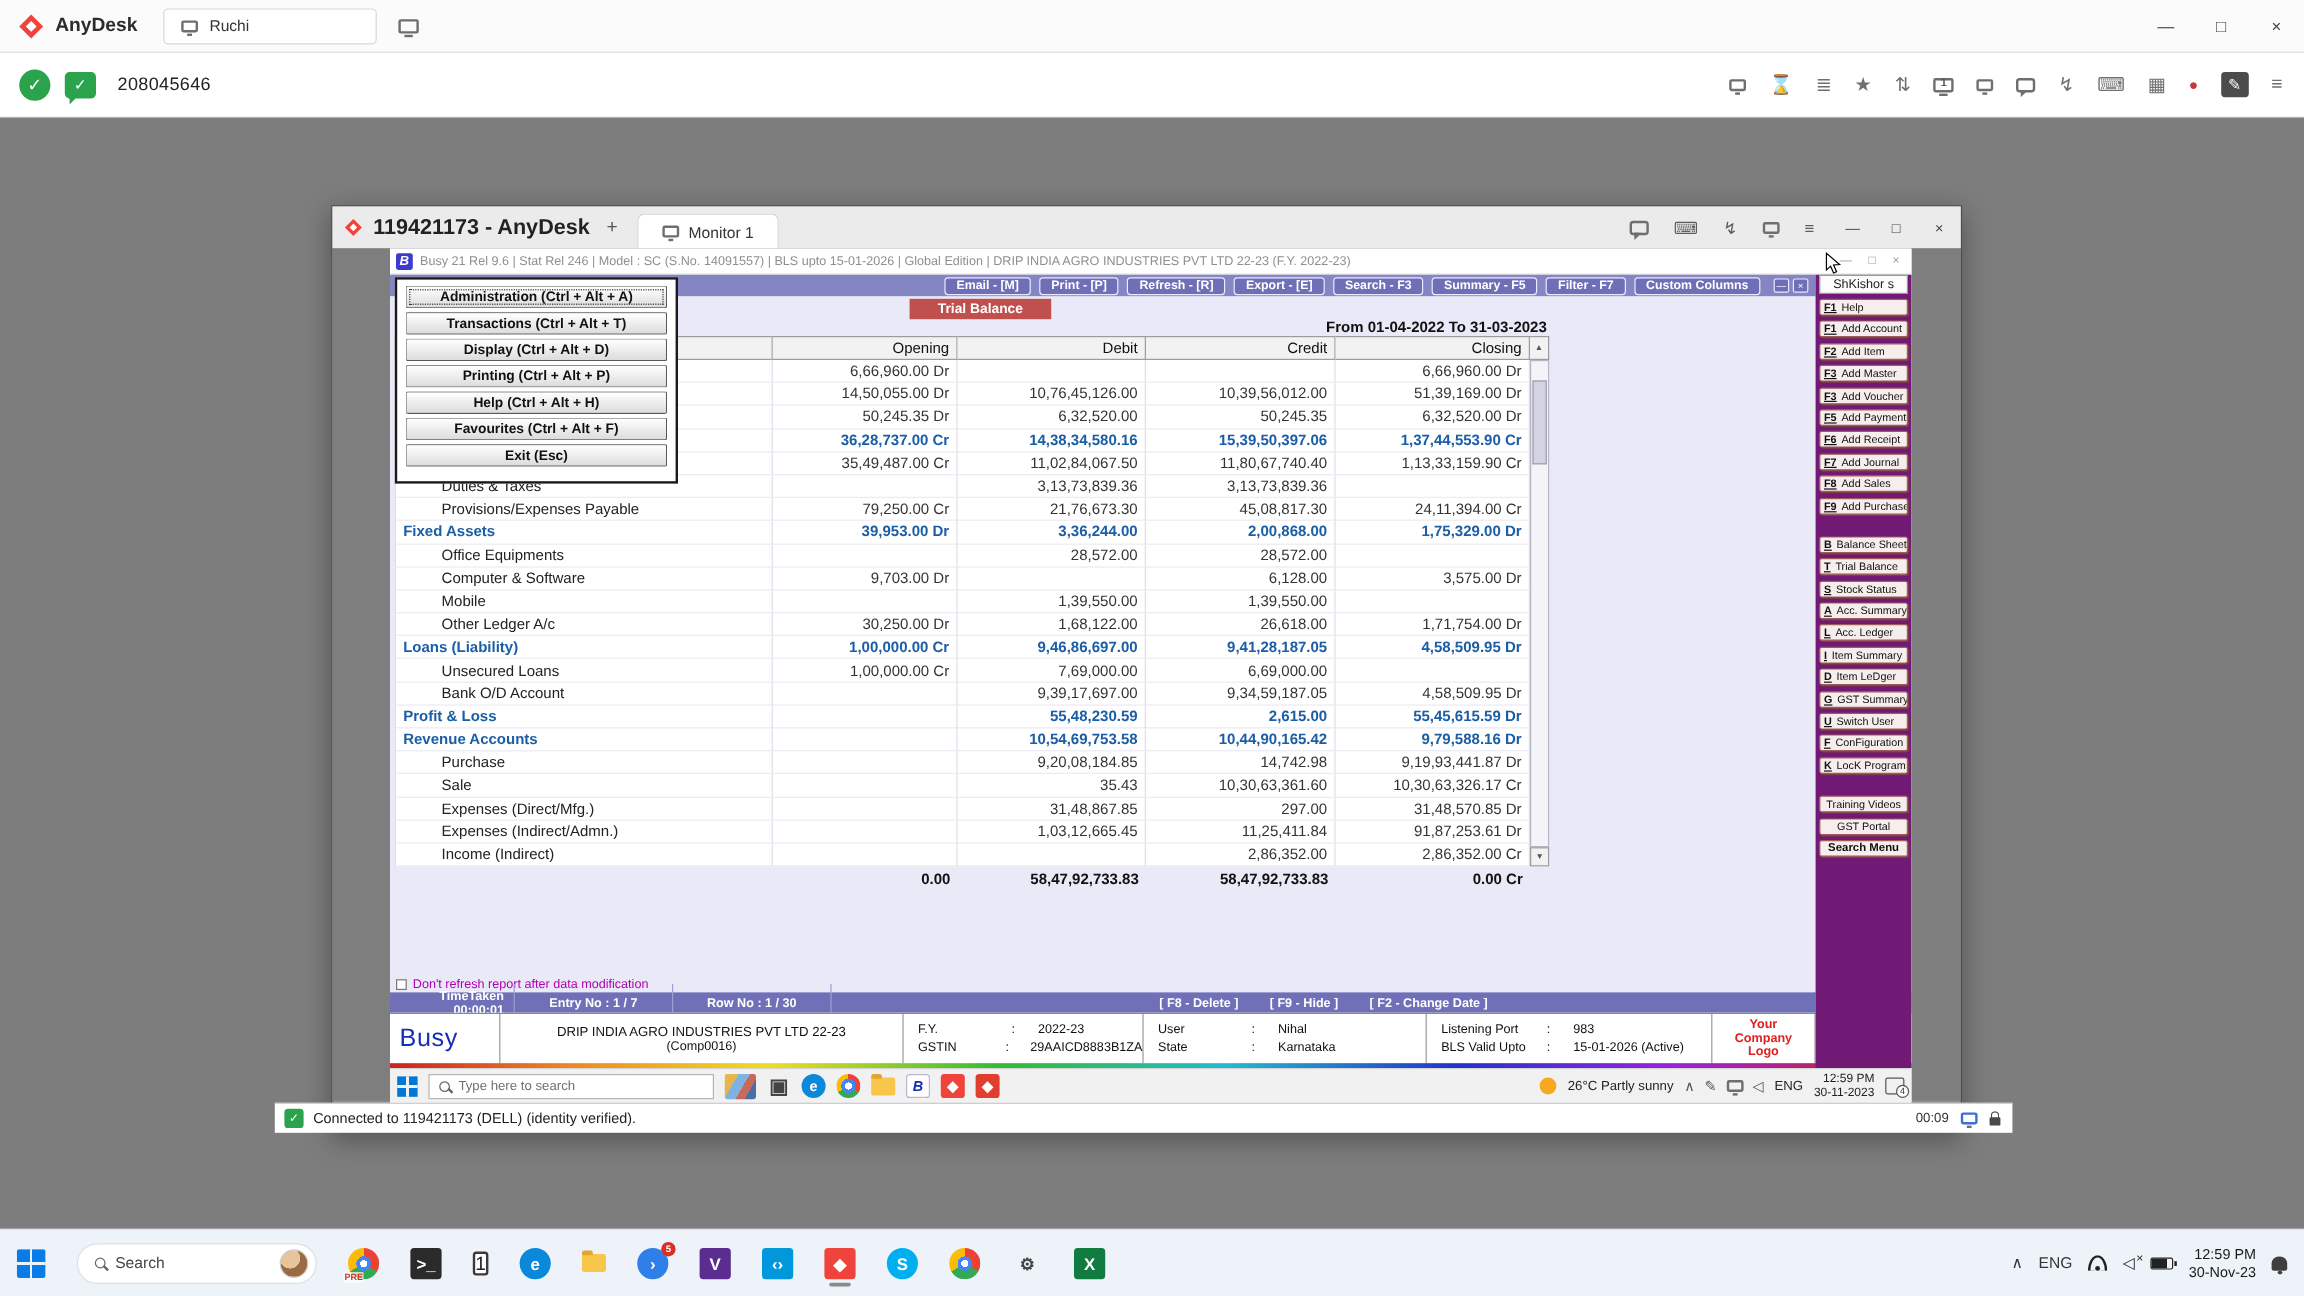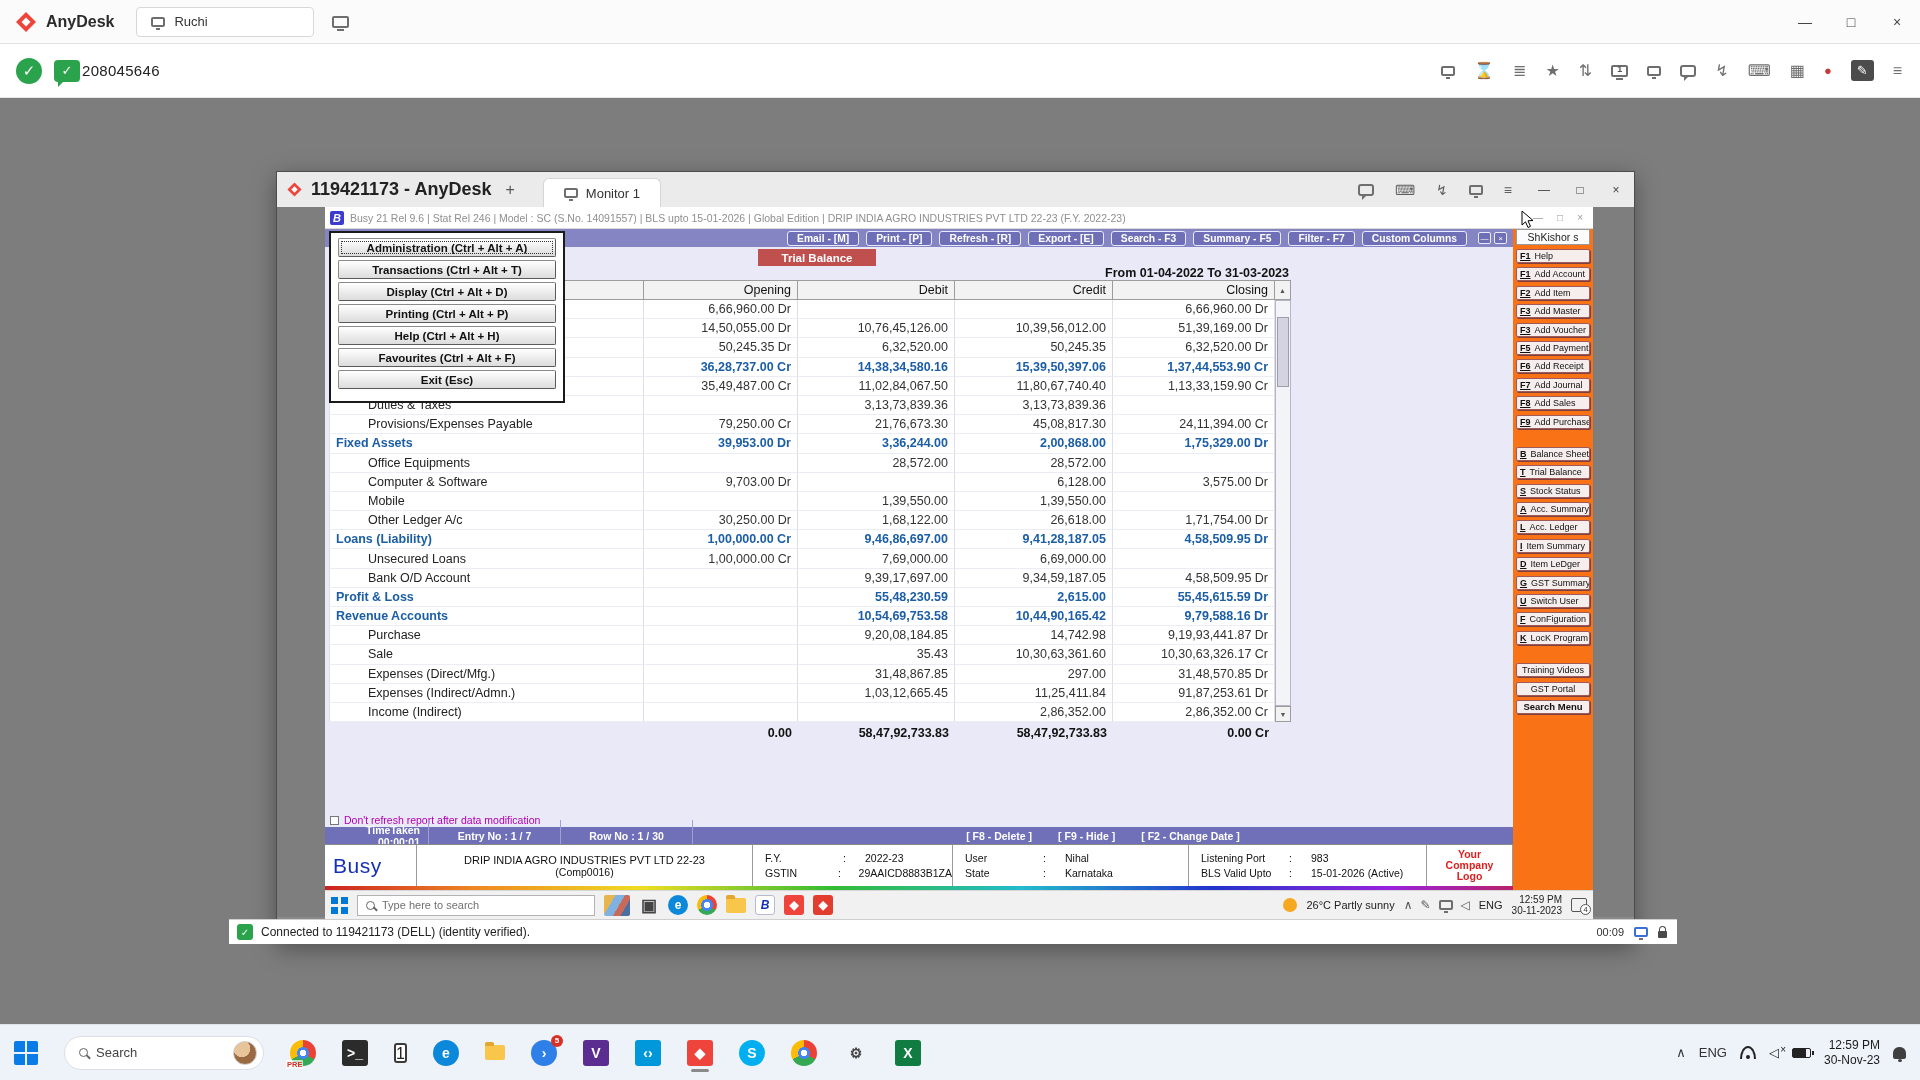--- a/index.html
+++ b/index.html
@@ -16,35 +16,35 @@
   .mico.small{width:14px;height:10px;}
   .m1t{position:absolute;left:0;right:0;top:-3px;text-align:center;font-size:9px;color:#555;font-weight:bold;}
   .tab-label{font-size:13px;color:#333;}
   .new-conn{margin-left:18px;}
   .win-ctl{margin-left:auto;display:flex;height:44px;}
   .win-ctl span{width:46px;display:flex;align-items:center;justify-content:center;font-size:14px;color:#444;}
   #subbar{position:absolute;top:44px;left:0;right:0;height:54px;background:#ffffff;border-bottom:1px solid #e6e6e6;display:flex;align-items:center;}
   .ok-circle{width:26px;height:26px;border-radius:50%;background:#2ba24c;color:#fff;font-size:15px;display:flex;align-items:center;justify-content:center;margin-left:16px;}
   .ok-bubble{width:26px;height:22px;border-radius:4px;background:#2ba24c;color:#fff;font-size:13px;display:flex;align-items:center;justify-content:center;margin-left:12px;position:relative;}
   .ok-bubble::after{content:"";position:absolute;left:4px;bottom:-5px;border:4px solid transparent;border-top-color:#2ba24c;border-left-color:#2ba24c;}
-  .session-id{font-size:15px;color:#222;margin-left:2px;letter-spacing:.3px;}
+  .session-id{font-size:15px;color:#222;margin-left:18px;letter-spacing:.3px;}
   #subbar-icons{margin-left:auto;margin-right:18px;display:flex;align-items:center;gap:19px;}
   #subbar-icons .gly{font-size:16px;color:#6f6f6f;}
   #subbar-icons .gly.rec{color:#c83a35;font-size:13px;}
   #subbar-icons .gly.dark{background:#4c4c4c;color:#fff;padding:3px 6px;border-radius:3px;font-size:13px;}
   .bubble{display:inline-block;width:16px;height:12px;border:2px solid #6e6e6e;border-radius:3px;position:relative;}
   .bubble::after{content:"";position:absolute;left:2px;bottom:-6px;border:3px solid transparent;border-top-color:#6e6e6e;border-left-color:#6e6e6e;}
   
   #desktop{position:absolute;top:98px;left:0;right:0;height:926px;background:#7d7d7d;}
   
   #rwin{position:absolute;left:276px;top:73px;width:1359px;height:772px;background:#8a8a8a;border:1px solid #4c4c4c;box-shadow:0 6px 22px rgba(0,0,0,.35);}
   #rtabs{position:absolute;top:0;left:0;right:0;height:35px;background:#ebebeb;display:flex;align-items:center;}
   .rtitle{font-size:18px;font-weight:bold;color:#222;margin-left:8px;}
   .rplus{font-size:16px;color:#555;margin-left:14px;}
-  .rtab{display:flex;align-items:center;gap:8px;background:#fff;border:1px solid #d5d5d5;border-bottom:none;border-radius:6px 6px 0 0;height:29px;margin-left:28px;padding:0 20px;align-self:flex-end;}
+  .rtab{display:flex;align-items:center;gap:8px;background:#fff;border:1px solid #d5d5d5;border-bottom:none;border-radius:6px 6px 0 0;height:29px;margin-left:16px;padding:0 20px;align-self:flex-end;}
   .rtab .tab-label{font-size:13px;}
   #rtab-icons{margin-left:auto;display:flex;align-items:center;gap:21px;margin-right:14px;}
   #rtab-icons .gly{font-size:14px;color:#5e5e5e;}
   .rctl{display:flex;height:35px;}
   .rctl span{width:36px;display:flex;align-items:center;justify-content:center;font-size:12px;color:#444;}
   #rbody{position:absolute;top:35px;left:0;right:0;bottom:25px;background:#7e7e7e;}
   #rscreen{position:absolute;left:48px;top:0;width:1268px;height:712px;background:#e9e9f7;overflow:hidden;}
   
   #btitle{position:absolute;top:0;left:0;right:0;height:22px;background:#fff;border-bottom:1px solid #d9d9d9;display:flex;align-items:center;}
   .blogo{width:14px;height:14px;margin-left:5px;background:#3b3bd0;color:#fff;font-weight:bold;font-style:italic;font-size:11px;display:flex;align-items:center;justify-content:center;border-radius:2px;}
@@ -135,21 +135,21 @@
   .phone{width:13px;height:20px;border:2px solid #3a3a3a;border-radius:3px;background:#fff;}
   #rtray{margin-left:auto;display:flex;align-items:center;gap:9px;}
   .sun{width:14px;height:14px;border-radius:50%;background:#f6a821;}
   #rtray .wtxt{font-size:11px;color:#222;}
   #rtray .gly{font-size:12px;color:#555;}
   .timeblk{display:flex;flex-direction:column;align-items:flex-end;line-height:11px;}
   .timeblk span{font-size:10px;color:#222;}
   .notif{width:16px;height:14px;border:1.5px solid #555;border-radius:2px;position:relative;}
   .notif i{position:absolute;right:-5px;bottom:-4px;width:11px;height:11px;border:1px solid #555;border-radius:50%;background:#fff;color:#333;font-size:7.5px;font-style:normal;display:flex;align-items:center;justify-content:center;}
   
-  #bsidebar{position:absolute;left:1188px;top:22px;width:80px;height:661px;background:#f97316;padding:0 3px;}
+  #bsidebar{position:absolute;left:1188px;top:22px;width:80px;height:661px;background:#701a75;padding:0 3px;}
   #sb-user{height:16px;background:#fcfcfc;border:1px solid #9a9a9a;font-size:10.5px;color:#222;display:flex;align-items:center;justify-content:center;margin-bottom:4px;}
   .sbtn{height:14px;background:#f6eded;border:1px solid #a05a5a;box-shadow:1px 1px 0 #7c4040;border-radius:2px;display:flex;align-items:center;padding:0 3px;margin-bottom:4.4px;font-size:9px;color:#111;white-space:nowrap;overflow:hidden;}
   .sbtn .k{font-weight:bold;text-decoration:underline;margin-right:4px;font-size:9px;}
   .sbtn.center{justify-content:center;}
   .sbtn.bold{font-weight:bold;font-size:9.5px;}
   .sb-gap{height:14px;}
   
   #connbar{position:absolute;left:0;right:0;bottom:0;height:25px;background:#fff;border-top:1px solid #cfcfcf;display:flex;align-items:center;}
   .conn-ico{width:16px;height:16px;border-radius:3px;background:#2ba24c;color:#fff;font-size:10px;display:flex;align-items:center;justify-content:center;margin-left:8px;}
   #connbar .txt{font-size:12px;color:#222;margin-left:8px;}

